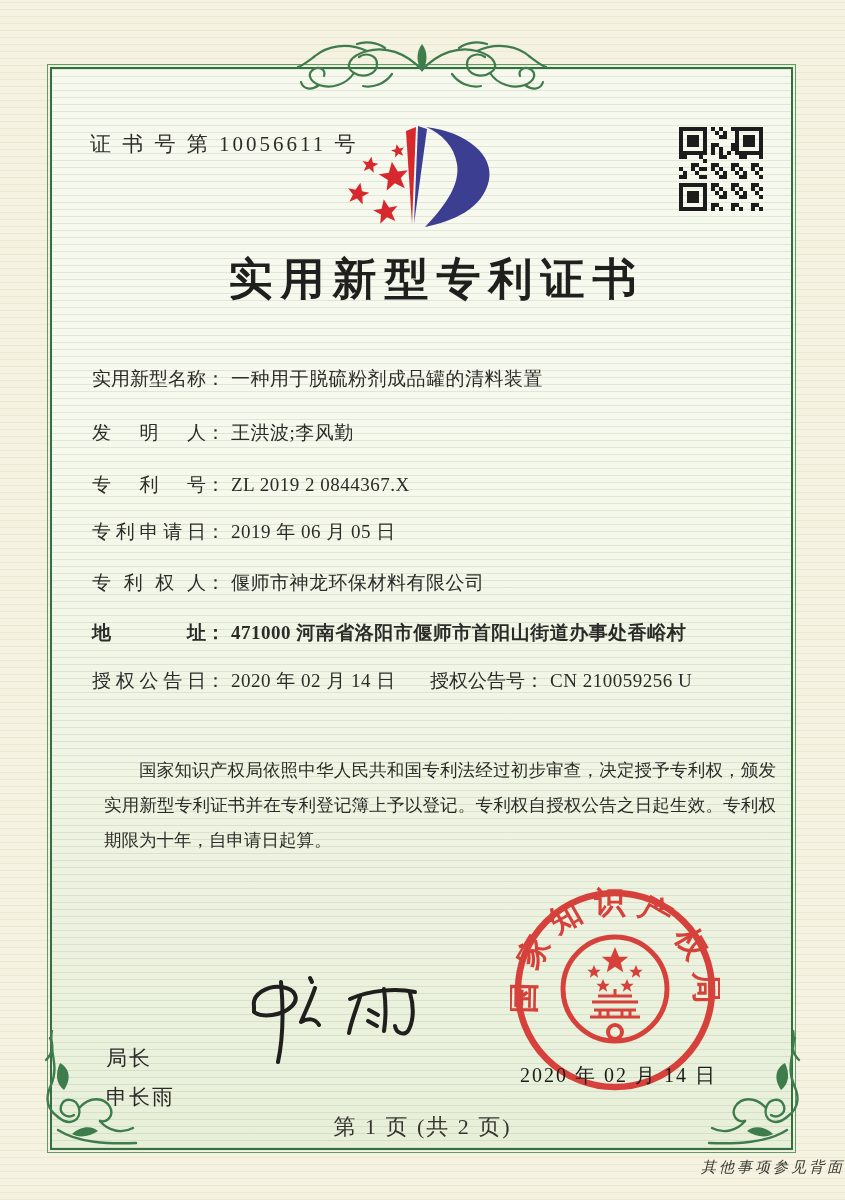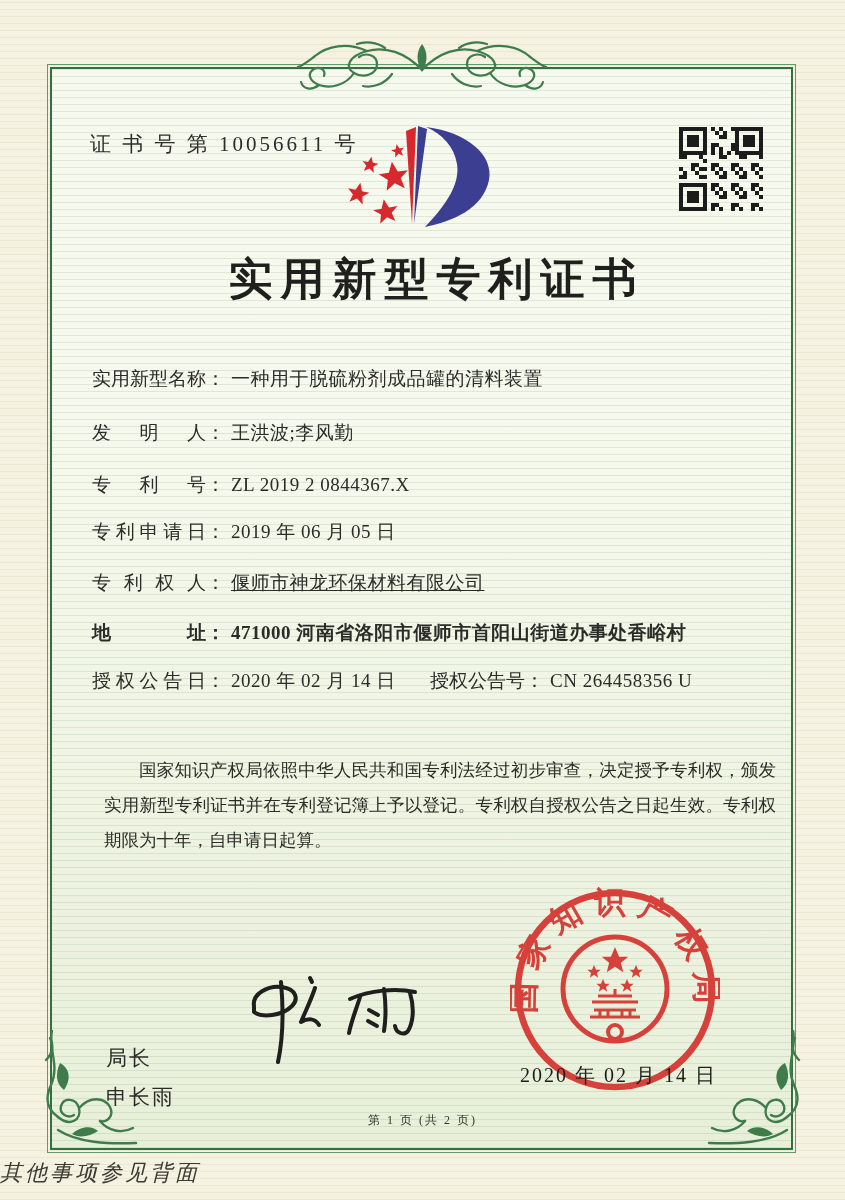--- a/index.html
+++ b/index.html
@@ -42,22 +42,22 @@
   .lbl{display:inline-block;width:114px;text-align:justify;text-align-last:justify;vertical-align:top;}
   .colon{display:inline-block;margin-right:6px;}
   .val{letter-spacing:.5px;}
   .grant-no{position:absolute;left:338px;top:0;white-space:nowrap;}
   .paras{
     position:absolute;left:104px;top:710px;width:672px;
     font-size:17.5px;line-height:35px;color:#2b2b28;text-align:justify;margin-top:43px;
   }
   .paras p{margin:0;text-indent:2em;}
   .officer{position:absolute;left:106px;top:993px;font-size:21px;color:#2b2b28;line-height:39px;letter-spacing:2px;margin-top:46px;}
-  .footer-page{position:absolute;left:0;top:1112px;width:845px;text-align:center;font-size:12px;color:#35352f;letter-spacing:2px;}
-  .back-note{position:absolute;left:0;top:1158px;width:845px;text-align:left;font-size:22px;color:#3a3a33;letter-spacing:3px;font-style:italic;}
+  .footer-page{position:absolute;left:0;top:1112px;width:845px;text-align:center;font-size:22px;color:#35352f;letter-spacing:2px;}
+  .back-note{position:absolute;left:0;top:1158px;width:845px;text-align:right;font-size:15px;color:#3a3a33;letter-spacing:3px;font-style:italic;}
   .seal-date{position:absolute;left:520px;top:1062px;font-size:20px;color:#1d1d1b;letter-spacing:2px;z-index:5;}
   svg{display:block;}
 </style>
 </head>
 <body>
 
 <div class="page">
 
   <div class="frame"></div>
 
@@ -323,30 +323,30 @@
     </div>
     <div class="row" style="top:420px;">
       <span class="lbl">发明人</span><span class="colon">：</span><span class="val">王洪波;李风勤</span>
     </div>
     <div class="row" style="top:472px;">
       <span class="lbl">专利号</span><span class="colon">：</span><span class="val">ZL 2019 2 0844367.X</span>
     </div>
     <div class="row" style="top:519px;">
       <span class="lbl">专利申请日</span><span class="colon">：</span><span class="val">2019 年 06 月 05 日</span>
     </div>
-    <div class="row" style="top:570px;text-decoration:underline;">
+    <div class="row" style="top:570px;">
       <span class="lbl">专利权人</span><span class="colon">：</span><span class="val">偃师市神龙环保材料有限公司</span>
     </div>
     <div class="row" style="top:620px;font-weight:bold;">
       <span class="lbl">地址</span><span class="colon">：</span><span class="val">471000 河南省洛阳市偃师市首阳山街道办事处香峪村</span>
     </div>
     <div class="row" style="top:668px;">
       <span class="lbl">授权公告日</span><span class="colon">：</span><span class="val">2020 年 02 月 14 日</span>
       <span class="grant-no">
-        <span>授权公告号</span><span class="colon">：</span><span class="val">CN 264458356 U</span>
+        <span>授权公告号</span><span class="colon">：</span><span class="val">CN 210059256 U</span>
       </span>
     </div>
   </div>
 
   <div class="paras">
     <p>国家知识产权局依照中华人民共和国专利法经过初步审查，决定授予专利权，颁发实用新型专利证书并在专利登记簿上予以登记。专利权自授权公告之日起生效。专利权期限为十年，自申请日起算。</p>
   </div>
 
   <div class="officer">
     <div>局长</div>

